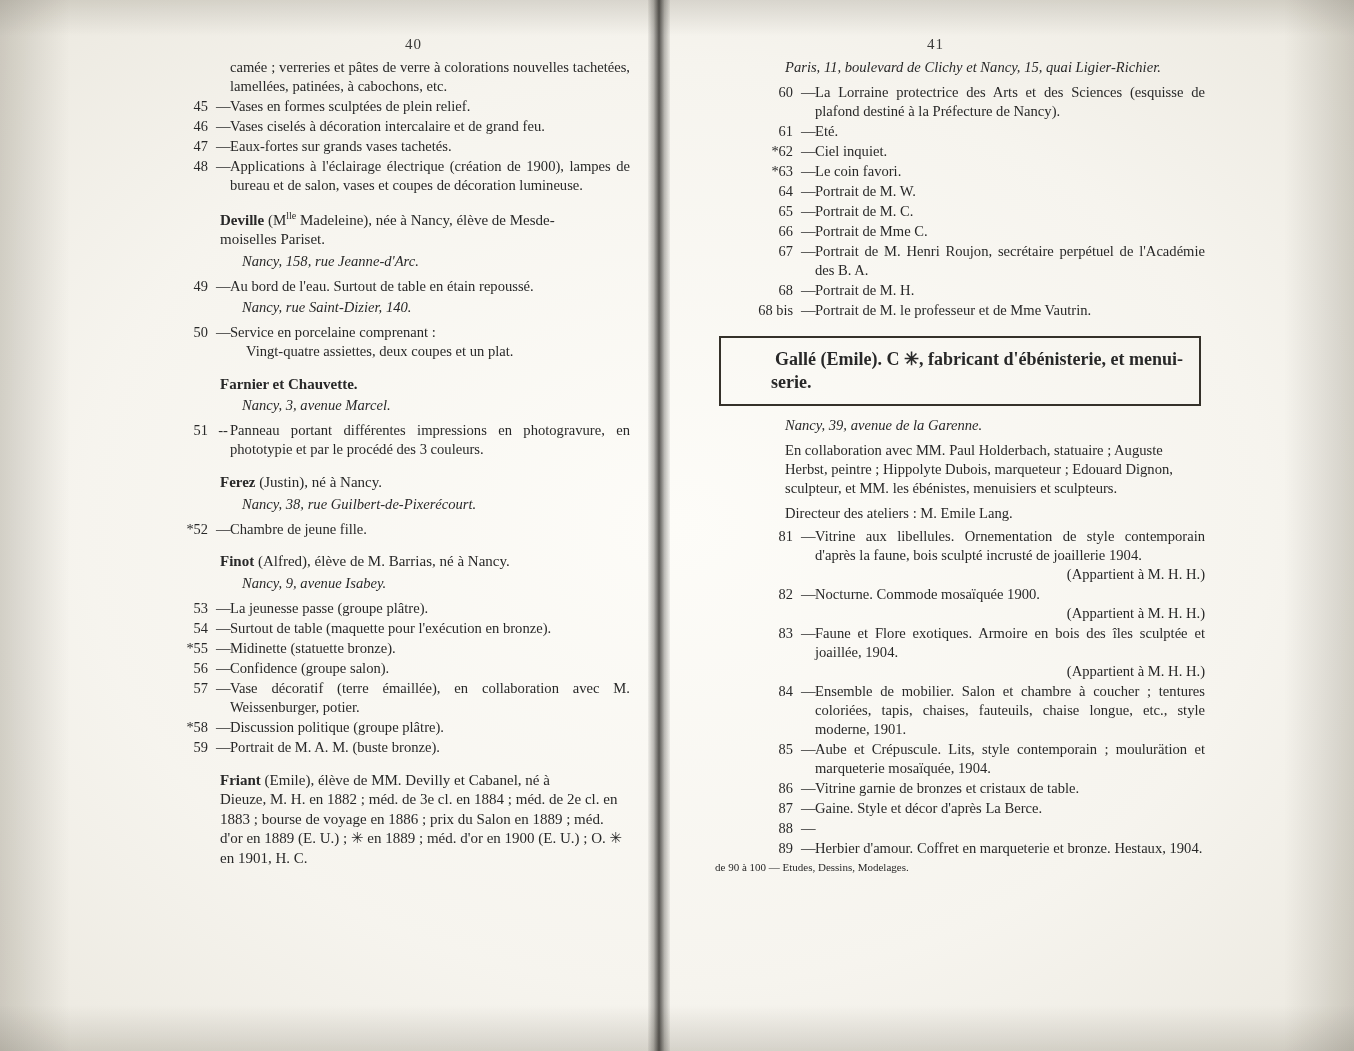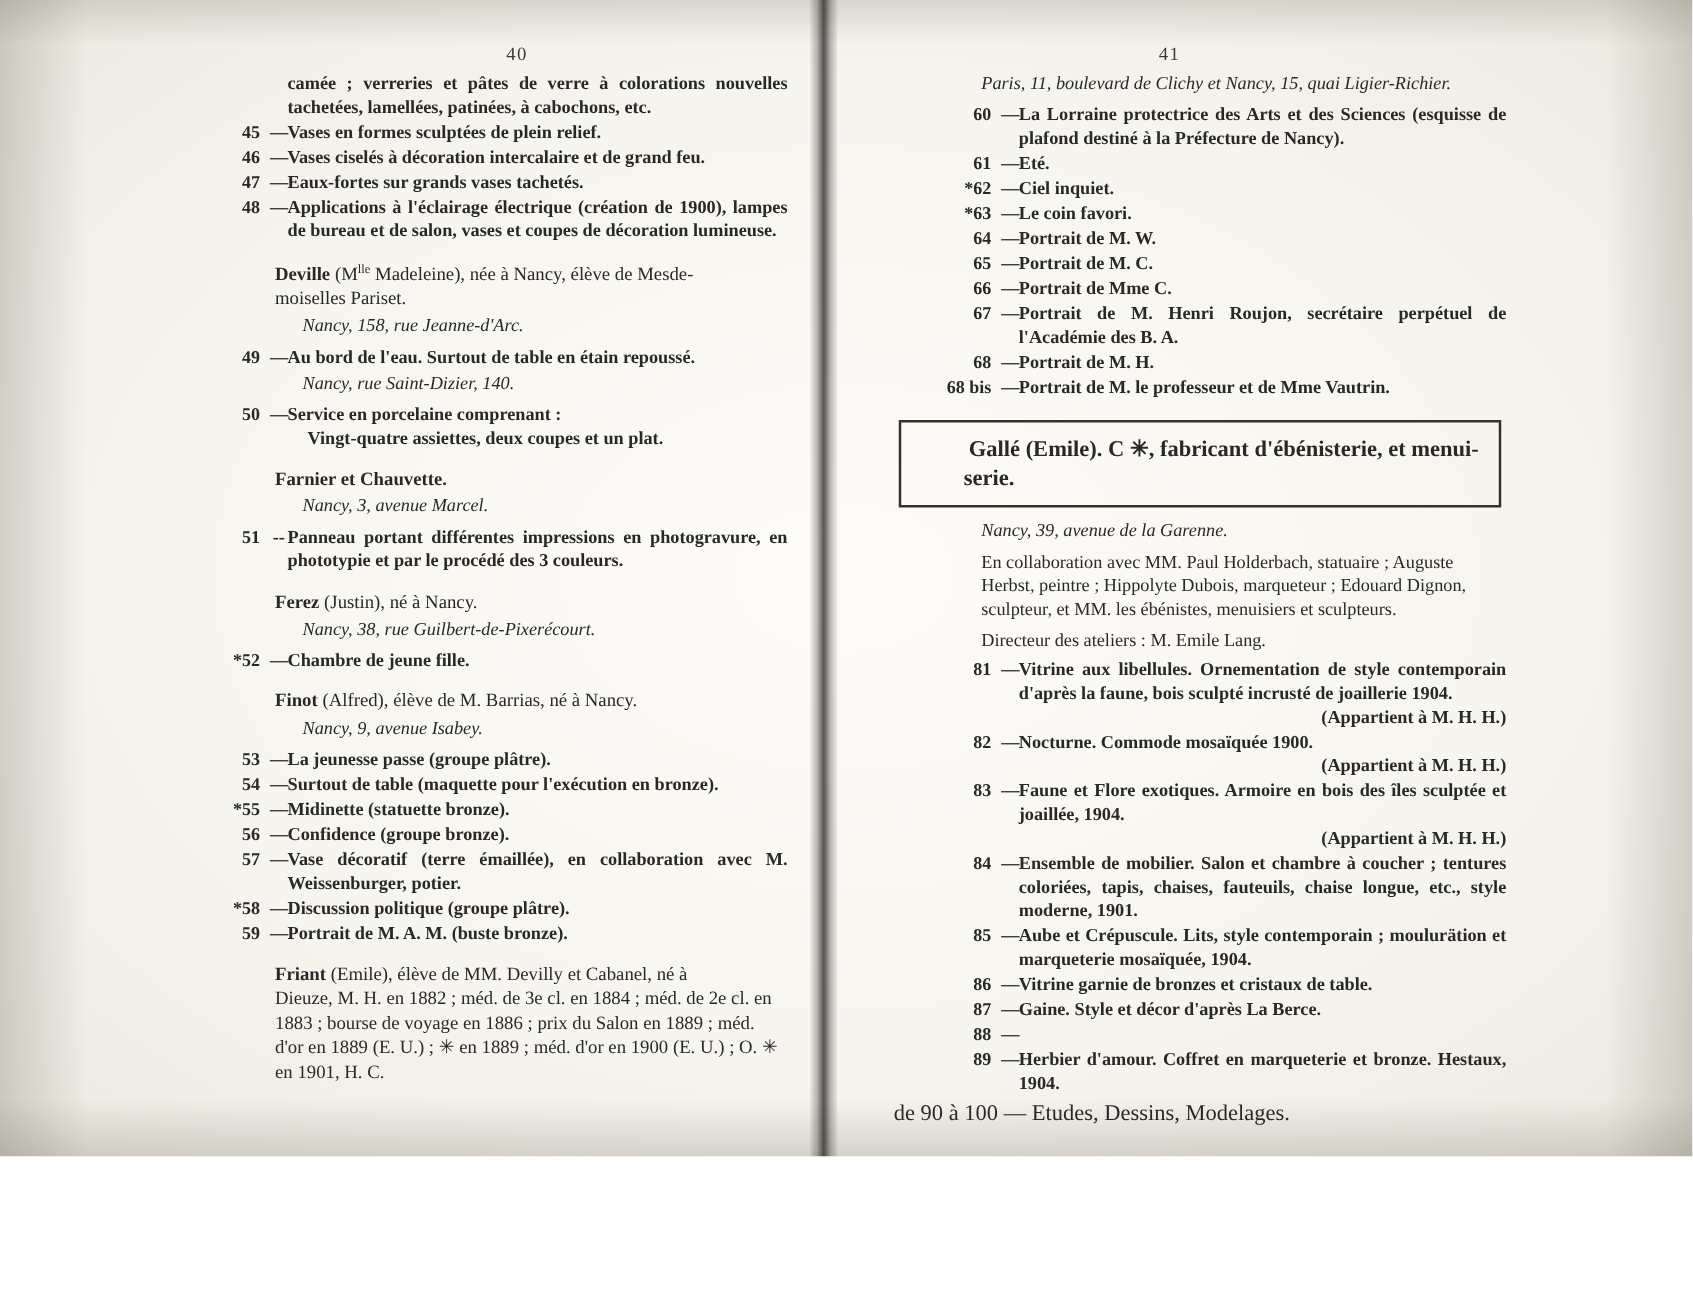--- a/index.html
+++ b/index.html
@@ -10,21 +10,21 @@
   body {
     width: 1354px;
     height: 1051px;
     font-family: "Liberation Serif", serif;
     color: #2a2a2a;
     overflow: hidden;
   }
   .page-scan {
     position: relative;
     width: 1354px;
-    height: 925px;
+    height: 1051px;
     background:
       radial-gradient(ellipse at 50% 50%, #fbfaf6 0%, #f4f2ec 62%, #e9e6dd 100%);
   }
   
   .gutter {
     position: absolute;
     top: 0;
     bottom: 0;
     left: 648px;
     width: 22px;
@@ -77,21 +77,20 @@
     right: 0;
     font-size: 14.6px;
     line-height: 1.30;
   }
 
   
   .entry {
     display: flex;
     align-items: flex-start;
     margin-bottom: 1px;
-    font-weight: bold;
   }
   .num {
     flex: 0 0 auto;
     width: 58px;
     text-align: right;
     padding-right: 8px;
     white-space: nowrap;
     font-size: 14.4px;
   }
   .num.wide { width: 78px; }
@@ -134,21 +133,21 @@
     border: 2px solid #36332c;
     margin: 16px 4px 10px 4px;
     padding: 10px 12px 10px 14px;
     font-size: 18px;
     font-weight: bold;
   }
   .boxed .line2 { display: block; padding-left: 36px; }
 
   .tail {
     margin-top: 2px;
-    font-size: 18px;
+    font-size: 11px;
   }
   
   .ink { filter: contrast(1.02); }
 </style>
 </head>
 <body>
 
 <div class="page-scan ink">
   <div class="edge-shadow-left"></div>
   <div class="edge-shadow-right"></div>
@@ -244,21 +243,21 @@
         <div class="txt">Surtout de table (maquette pour l'exécution en bronze).</div>
       </div>
       <div class="entry">
         <div class="num">*55</div>
         <div class="dash">—</div>
         <div class="txt">Midinette (statuette bronze).</div>
       </div>
       <div class="entry">
         <div class="num">56</div>
         <div class="dash">—</div>
-        <div class="txt">Confidence (groupe bronze).</div>
+        <div class="txt">Confidence (groupe salon).</div>
       </div>
       <div class="entry">
         <div class="num">57</div>
         <div class="dash">—</div>
         <div class="txt">Vase décoratif (terre émaillée), en collaboration avec M. Weissenburger, potier.</div>
       </div>
       <div class="entry">
         <div class="num">*58</div>
         <div class="dash">—</div>
         <div class="txt">Discussion politique (groupe plâtre).</div>

